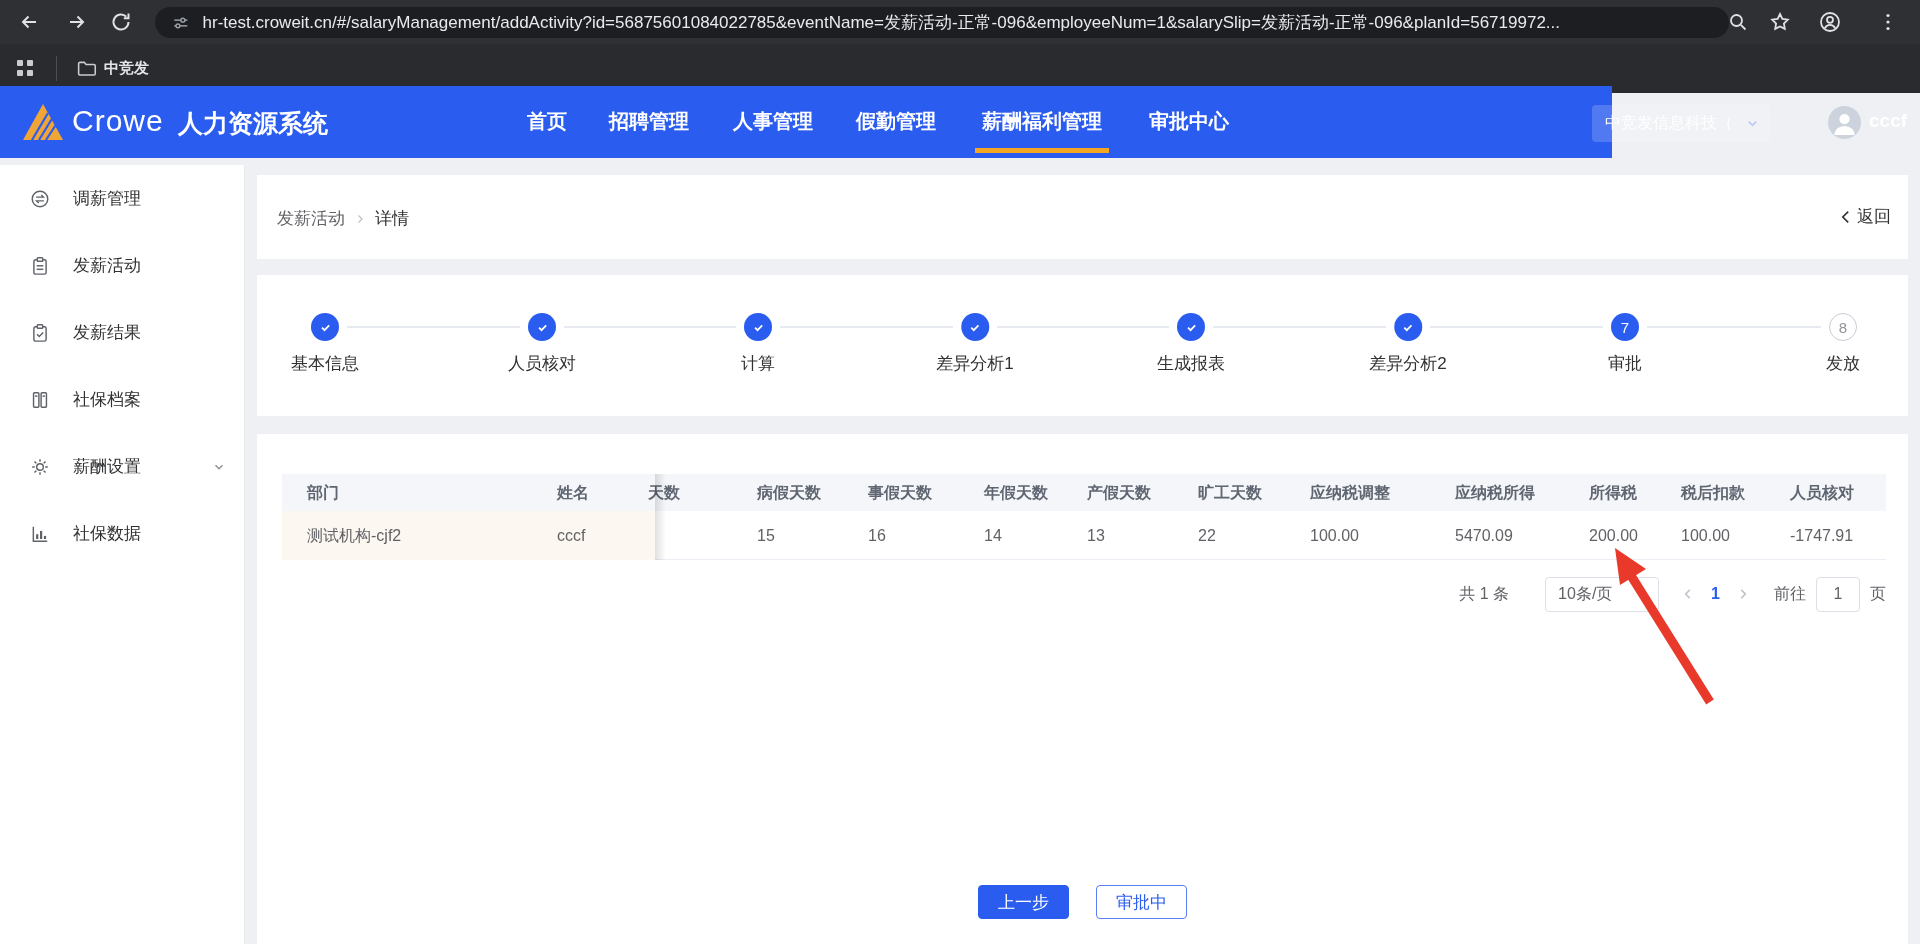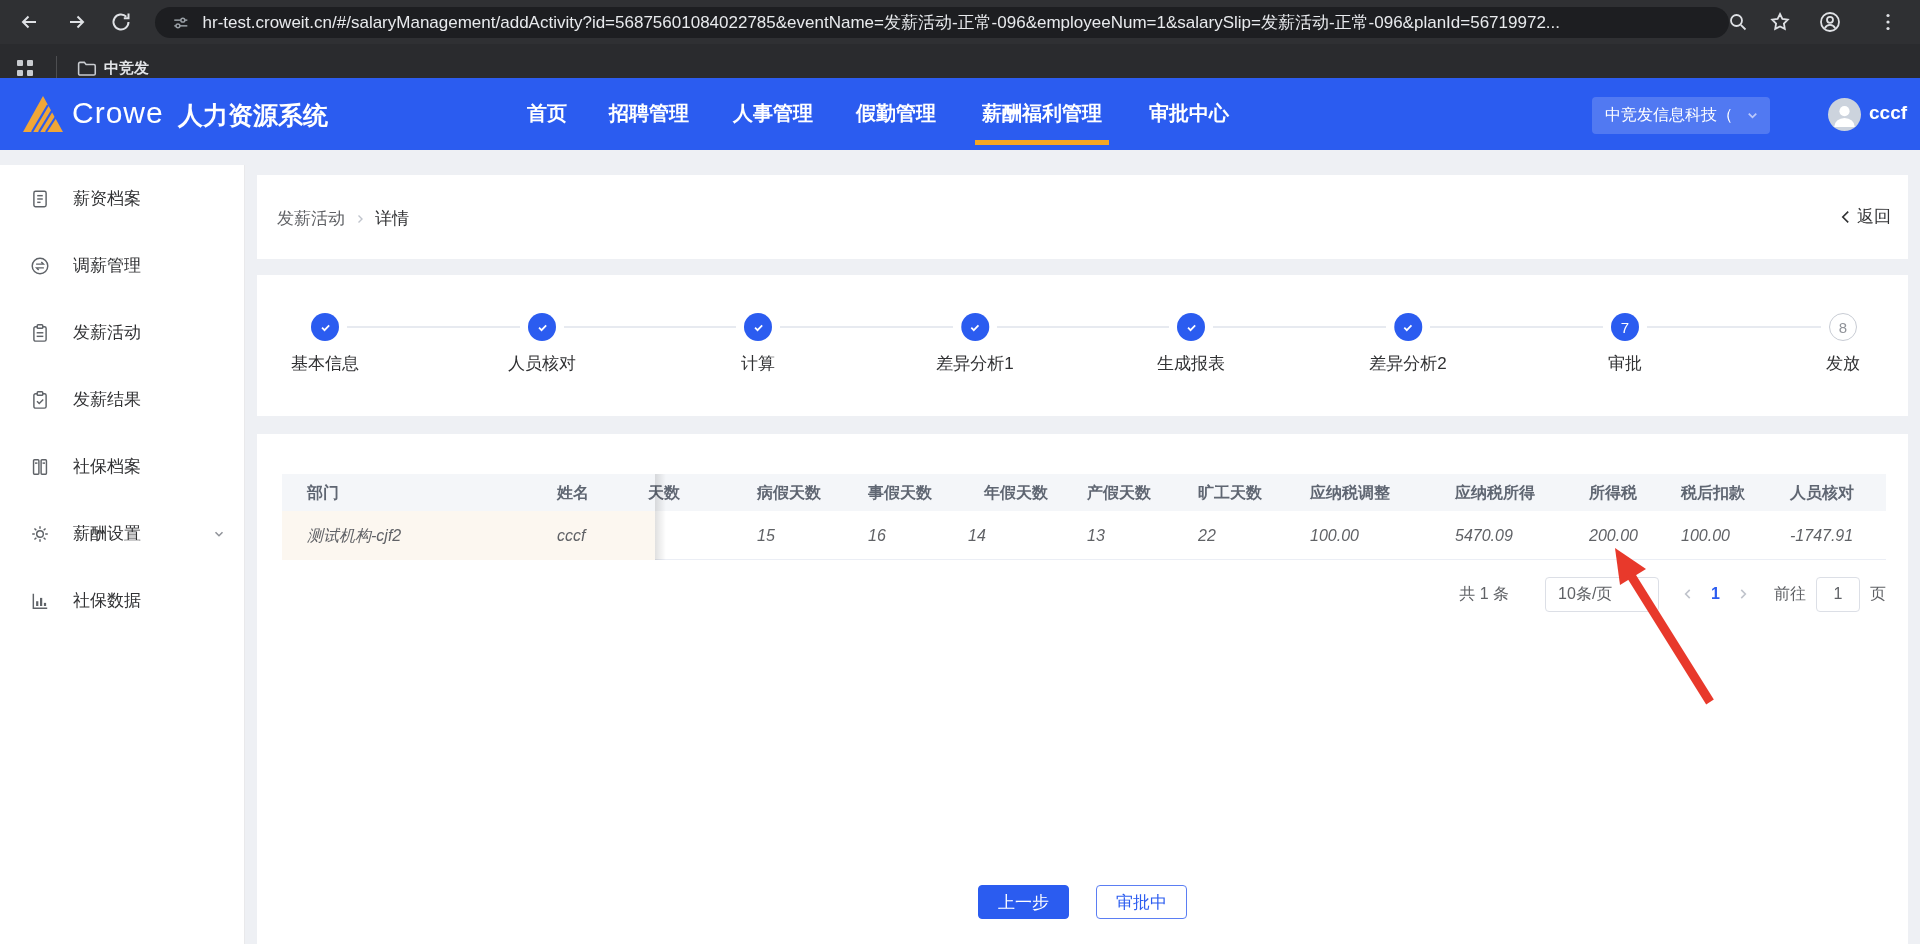--- a/index.html
+++ b/index.html
@@ -14,21 +14,21 @@
   .urlbar { position:absolute; left:155px; top:7px; width:1574px; height:31px; border-radius:16px;
             background:#1d1e21; display:flex; align-items:center; padding:0 16px; }
   .urltext { color:#e8eaed; font-size:17px; white-space:nowrap; overflow:hidden; margin-left:12px; width:100%; }
   .chrome .rtico { position:absolute; top:10px; width:24px; height:24px; color:#dfe1e5; cursor:pointer; }
 
   .bookmarks { position:absolute; left:0; top:44px; width:1920px; height:49px; background:#2a2b2e; }
   .bm-divider { position:absolute; left:56px; top:12px; width:1px; height:25px; background:#4d4e51; }
   .bm-label { position:absolute; left:104px; top:15px; color:#e2e4e7; font-size:15px;font-weight:bold; }
 
   
-  .appheader { position:absolute; left:0; top:78px; width:1920px; height:72px; background:#2b5cf0; }
+  .appheader { position:absolute; left:0; top:86px; width:1612px; height:72px; background:#2b5cf0; }
   .logo { position:absolute; left:22px; top:17px; }
   .brand { position:absolute; left:72px; top:18px; color:#fff; font-size:30px; font-weight:500; letter-spacing:1px; }
   .sysname { position:absolute; left:178px; top:21px; color:#fff; font-size:25px; font-weight:bold; }
   .navitem { position:absolute; top:22px; transform:translateX(-50%); color:#fff; font-size:20px;
              font-weight:bold; white-space:nowrap; cursor:pointer; }
   .nav-underline { position:absolute; left:50%; transform:translateX(-50%); top:40px; width:134px; height:5px; background:#f5a623; }
   .companysel { position:absolute; left:1592px; top:19px; width:178px; height:37px; border-radius:4px;
                 background:rgba(255,255,255,0.18); display:flex; align-items:center; padding:0 10px 0 13px; cursor:pointer; }
   .companysel span { color:#fff; font-size:16px; white-space:nowrap; overflow:hidden; flex:1; }
   .avatar { position:absolute; left:1828px; top:20px; width:33px; height:33px; border-radius:50%; background:#ccd3dd; overflow:hidden; }
@@ -57,21 +57,21 @@
   .circle { width:28px; height:28px; border-radius:50%; margin:0 auto; display:flex; align-items:center; justify-content:center; }
   .circle.done, .circle.current { background:#2b5cf0; color:#fff; font-size:15px; }
   .circle.pending { background:#fff; border:1px solid #c8ccd4; color:#909399; font-size:15px; }
   .slabel { margin-top:11px; font-size:17px; color:#303133; }
 
   .card-table { top:434px; height:510px; }
   .thead { position:absolute; left:25px; top:40px; width:1604px; height:37px; background:#f4f6f9; }
   .thc { position:absolute; top:0; line-height:37px; font-size:16px; font-weight:bold; color:#5f6672; white-space:nowrap; }
   .trow { position:absolute; left:25px; top:77px; width:1604px; height:49px; background:#fff; border-bottom:1px solid #ebeef5; }
   .trow-fixedbg { position:absolute; left:0; top:0; width:373px; height:49px; background:#fcf7f0; }
-  .tdc { position:absolute; top:0; line-height:49px; font-size:16px; color:#606266; white-space:nowrap;font-style:italic; }
+  .tdc { position:absolute; top:0; line-height:49px; font-size:16px; color:#606266; white-space:nowrap; }
   .fixed-shadow { position:absolute; left:398px; top:40px; width:11px; height:86px;
                   background:linear-gradient(to right, rgba(0,0,0,0.12), rgba(0,0,0,0)); }
 
   .pager { position:absolute; top:142px; right:22px; height:36px; display:flex; align-items:center; font-size:16px; color:#606266; }
   .ptotal { margin-right:36px; }
   .psize { width:114px; height:35px; border:1px solid #dcdfe6; border-radius:4px; display:flex; align-items:center;
            padding:0 8px 0 12px; cursor:pointer; background:#fff; }
   .psize span { flex:1; color:#606266; font-size:16px; }
   .psize svg { color:#c0c4cc; }
   .pprev { margin-left:22px; color:#c0c4cc; cursor:pointer; }
@@ -194,31 +194,20 @@
   <div class="avatar">
     <svg width="33" height="33" viewBox="0 0 24 24">
         <circle cx="12" cy="9.6" r="3.7" fill="#fff"></circle>
         <path d="M4.5 21a7.5 6.5 0 0 1 15 0z" fill="#fff"></path>
       </svg>
   </div>
   <span class="username">cccf</span>
 </div>
 
 <aside class="sidebar">
-  <div class="sbitem">
-    <span class="ico">
-      <svg viewBox="0 0 18 18" fill="none" stroke="currentColor" stroke-width="1.3">
-          <rect x="3.5" y="2" width="11" height="14" rx="1.5"></rect>
-          <line x1="6.5" y1="6" x2="11.5" y2="6"></line>
-          <line x1="6.5" y1="9" x2="11.5" y2="9"></line>
-          <line x1="6.5" y1="12" x2="9.5" y2="12"></line>
-        </svg>
-    </span>
-    <span class="lbl">薪资档案</span>
-  </div>
   <div class="sbitem">
     <span class="ico">
       <svg viewBox="0 0 18 18" fill="none" stroke="currentColor" stroke-width="1.3">
           <circle cx="9" cy="9" r="7"></circle>
           <path d="M5.5 7.3h6.5l-1.8-1.8M12.5 10.7H6l1.8 1.8"></path>
         </svg>
     </span>
     <span class="lbl">调薪管理</span>
   </div>
   <div class="sbitem">
@@ -386,21 +375,21 @@
     <span class="thc" style="left:1508px">人员核对</span>
   </div>
 
   <div class="trow">
     <span class="trow-fixedbg"></span>
     <span class="tdc" style="left:25px">测试机构-cjf2</span>
     <span class="tdc" style="left:275px">cccf</span>
     <span class="tdc" style="left:366px"></span>
     <span class="tdc" style="left:475px">15</span>
     <span class="tdc" style="left:586px">16</span>
-    <span class="tdc" style="left:686px">14</span>
+    <span class="tdc" style="left:702px">14</span>
     <span class="tdc" style="left:805px">13</span>
     <span class="tdc" style="left:916px">22</span>
     <span class="tdc" style="left:1028px">100.00</span>
     <span class="tdc" style="left:1173px">5470.09</span>
     <span class="tdc" style="left:1307px">200.00</span>
     <span class="tdc" style="left:1399px">100.00</span>
     <span class="tdc" style="left:1508px">-1747.91</span>
   </div>
   <div class="fixed-shadow"></div>
 

